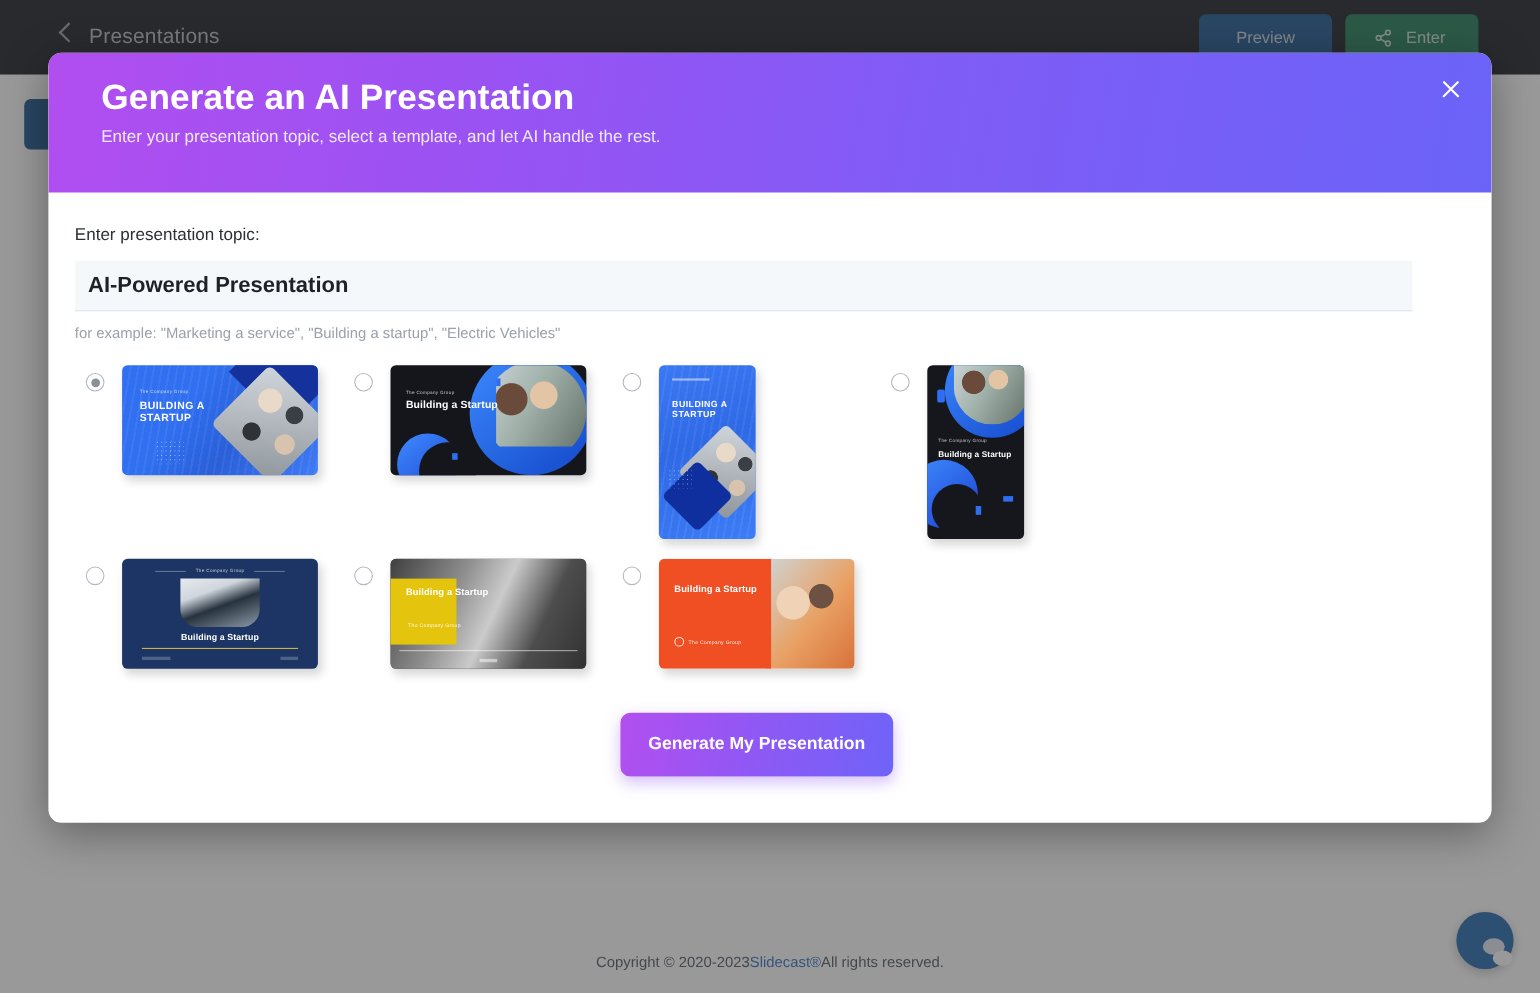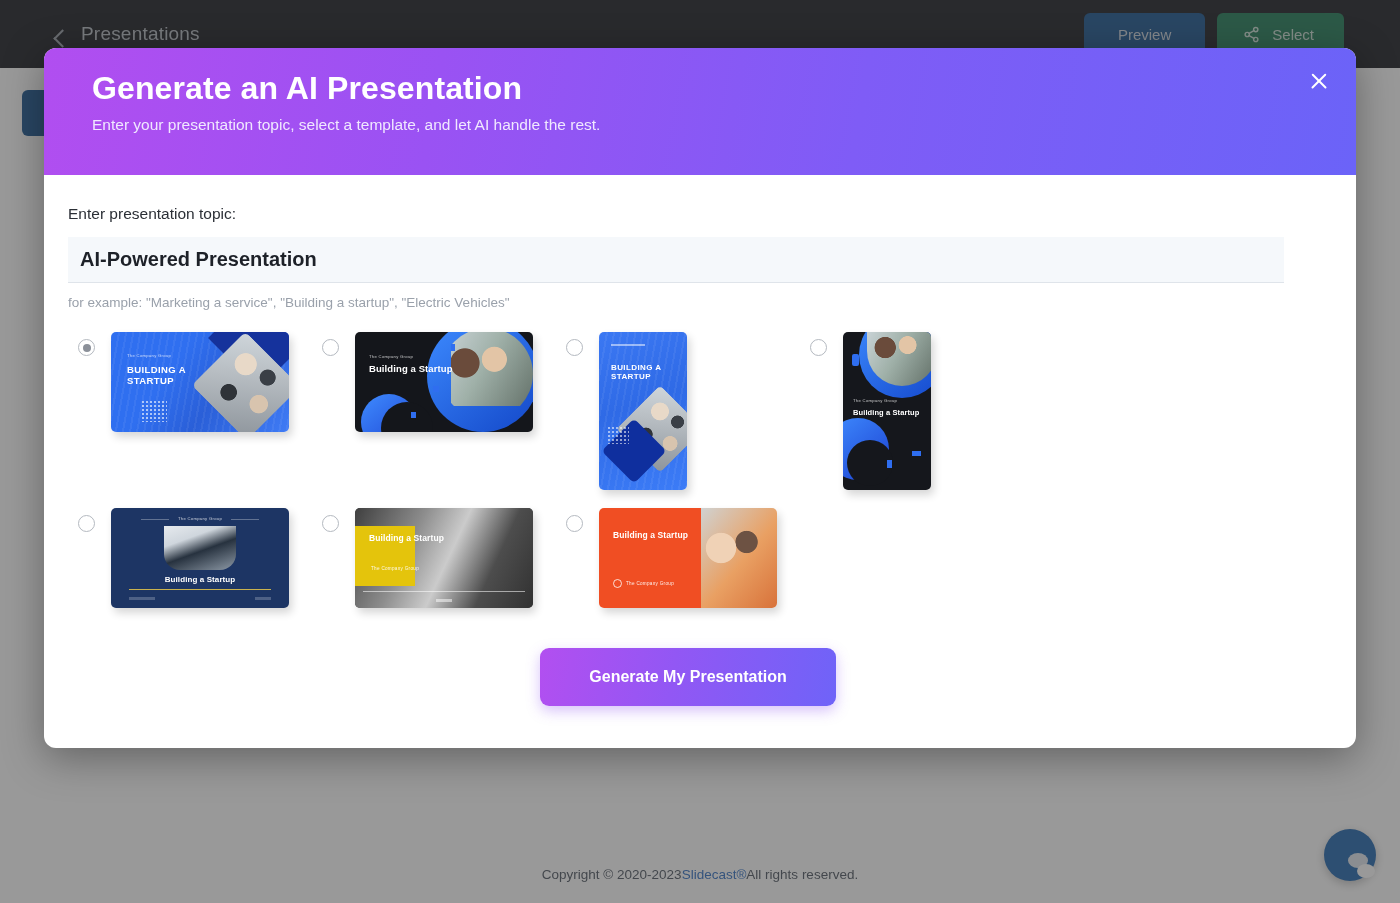--- a/index.html
+++ b/index.html
@@ -14,21 +14,21 @@
   .app {
     position: absolute; inset: 0;
     background: #ffffff;
   }
   .topbar {
     position: absolute; top: 0; left: 0; right: 0; height: 68px;
     background: #15181f;
     display: flex; align-items: center;
   }
   .back-group {
-    display: flex; align-items: flex-end; gap: 12px;
+    display: flex; align-items: flex-start; gap: 12px;
     margin-left: 56px; cursor: pointer;
   }
   .chev {
     width: 13px; height: 13px;
     border-left: 2.4px solid #9aa0a8;
     border-bottom: 2.4px solid #9aa0a8;
     transform: rotate(45deg);
     display: block;
   }
   .back-label {
@@ -234,21 +234,21 @@
     <div class="topbar-actions">
       <button class="btn-preview">Preview</button>
       <button class="btn-share">
         <svg width="17" height="17" viewBox="0 0 24 24" fill="none" stroke="#cfe3d9" stroke-width="2" stroke-linecap="round" stroke-linejoin="round">
           <circle cx="18" cy="5" r="3"></circle>
             <circle cx="6" cy="12" r="3"></circle>
             <circle cx="18" cy="19" r="3"></circle>
           <line x1="8.6" y1="10.5" x2="15.4" y2="6.5"></line>
             <line x1="8.6" y1="13.5" x2="15.4" y2="17.5"></line>
         </svg>
-        <span>Select</span>
+        <span>Enter</span>
       </button>
     </div>
   </div>
 
   <div class="app-body">
     <div class="left-pane">
       <div class="new-btn"></div>
     </div>
     <div class="right-panel">
       <div class="canvas-card"></div>
@@ -379,20 +379,20 @@
           <div class="photo warm" style="right:0;top:0;width:80px;height:100%;"></div>
           <div style="position:absolute;left:0;top:0;width:102px;height:100%;background:#f04e23;"></div>
           <div class="tx ttl-mix" style="left:14px;top:22px;font-size:8.5px;">Building a Startup</div>
           <div style="position:absolute;left:14px;bottom:20px;width:9px;height:9px;border-radius:50%;border:1.2px solid rgba(255,255,255,.8);"></div>
           <div class="tx eyebrow" style="left:27px;bottom:22px;font-size:4.6px;opacity:.9;">The Company Group</div>
         </div>
       </div>
     </div>
 
     <div style="display:flex;justify-content:center;margin-top:40px;">
-      <button style="width:296px;height:58px;border:none;border-radius:9px;color:#fff;font-size:16px;font-weight:bold;
+      <button style="width:248px;height:58px;border:none;border-radius:9px;color:#fff;font-size:16px;font-weight:bold;
                      font-family:'Liberation Sans',sans-serif;cursor:pointer;
                      background:linear-gradient(100deg,#b24ff0 0%,#9257f4 45%,#6f63f8 100%);
                      box-shadow:0 5px 14px rgba(140,80,240,.35);">Generate My Presentation</button>
     </div>
 
   </div>
 </div>
 
 </body></html>

